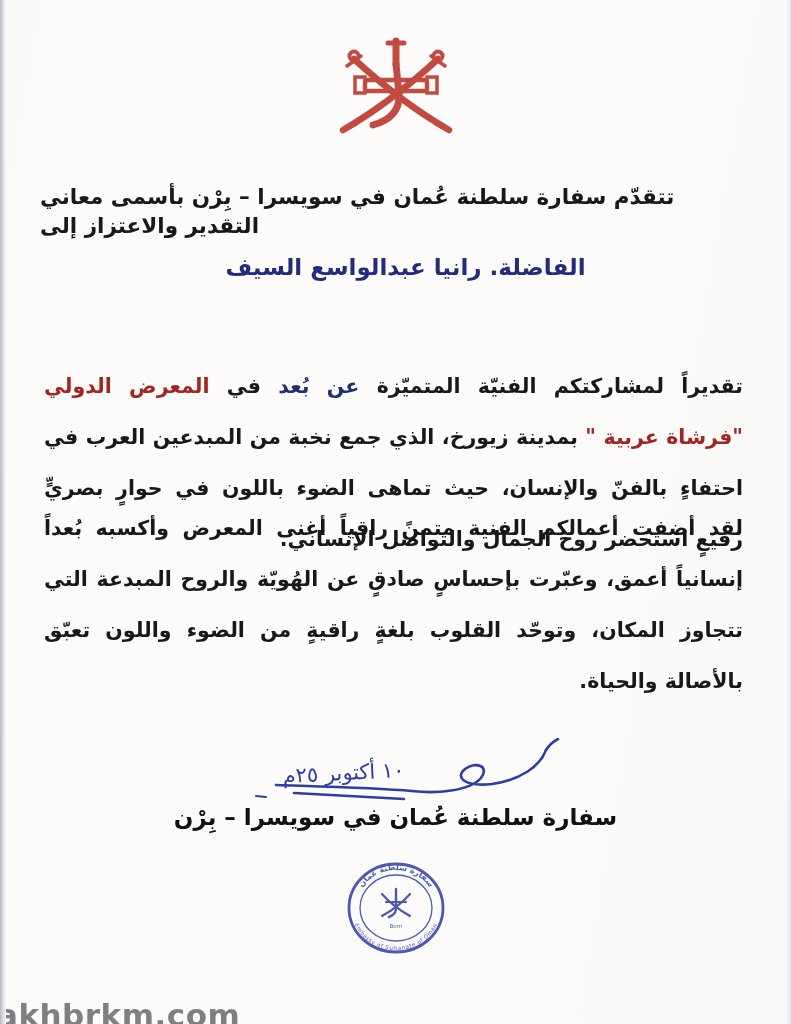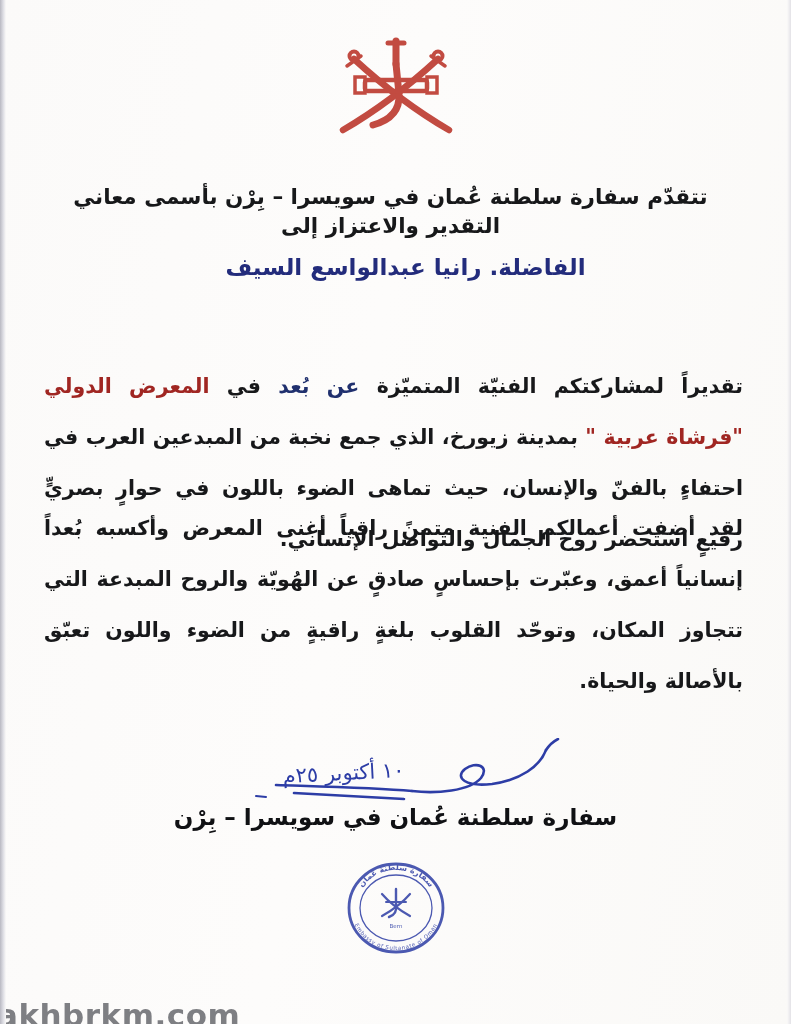--- a/index.html
+++ b/index.html
@@ -18,21 +18,21 @@
   }
   .edge-right{
     position:absolute;right:0;top:0;width:4px;height:100%;
     background:linear-gradient(270deg,#e3e2e7,#fbfaf9);
   }
   .emblem{
     position:absolute;top:32px;left:50%;transform:translateX(-50%);
   }
   .intro{
     position:absolute;top:182px;left:40px;right:50px;
-    direction:rtl;text-align:center;
+    direction:rtl;text-align:left;
     font-size:21.5px;font-weight:bold;color:#17181a;line-height:1.35;
   }
   .recipient{
     position:absolute;top:254px;left:0;right:0;
     direction:rtl;text-align:center;
     font-size:23px;font-weight:bold;color:#232c7c;padding-left:20px;
   }
   .para{
     position:absolute;left:44px;right:48px;
     direction:rtl;text-align:justify;

